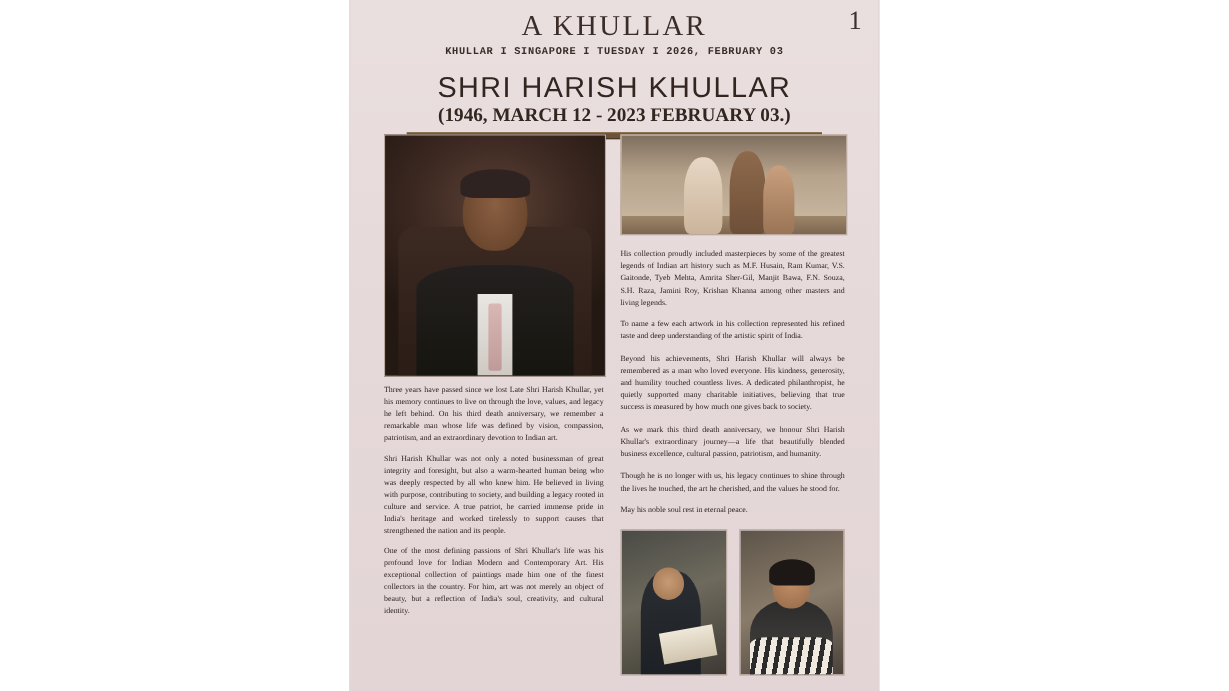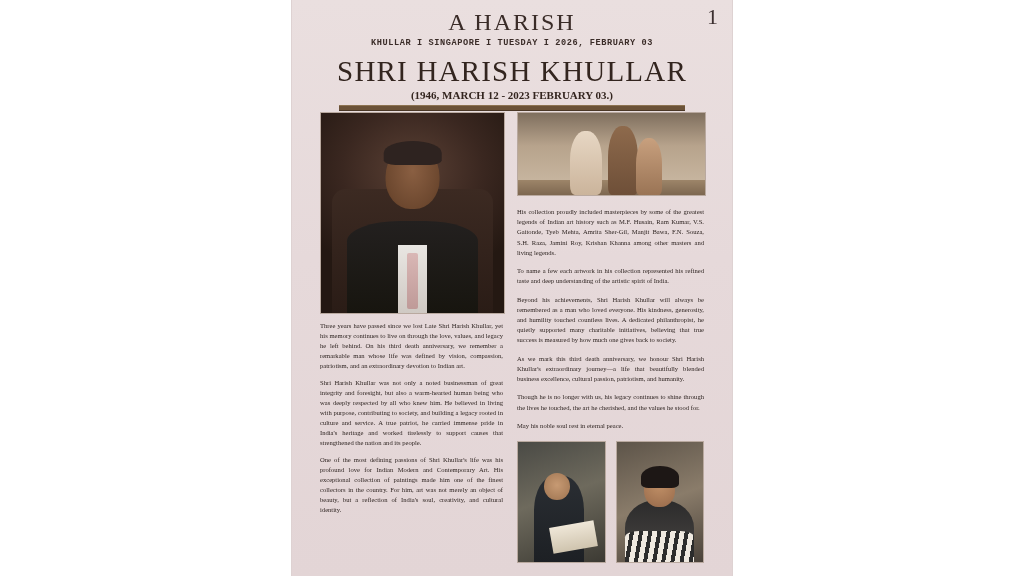--- a/index.html
+++ b/index.html
@@ -75,31 +75,31 @@
   .meta-line {
     font-family: Liberation Mono, monospace;
     font-size: 8.6px;
     letter-spacing: 0.6px;
     color: #3a2c28;
     margin-top: 3px;
     font-weight: bold;
   }
 
   .name-title {
-    font-family: Liberation Serif, serif;
-    font-size: 29px;
+    font-family: Liberation Sans, sans-serif;
+    font-size: 24px;
     letter-spacing: 1.2px;
     color: #33251f;
-    margin-top: 8px;
+    margin-top: 13px;
     line-height: 1.08;
   }
 
   .dates {
     font-family: "Liberation Serif", serif;
-    font-size: 11px;
+    font-size: 16px;
     font-weight: bold;
     color: #33251f;
     margin-top: 1px;
   }
 
   .rule-wrap {
     margin-top: 4px;
     display: flex;
     justify-content: center;
   }
@@ -300,21 +300,21 @@
 <body>
 
 <div id="page">
 
   <div class="poster">
     <div class="poster-inner">
 
       <div class="page-number">1</div>
 
       <div class="header">
-        <div class="tribute-title">A HARISH</div>
+        <div class="tribute-title">A KHULLAR</div>
         <div class="meta-line">KHULLAR I SINGAPORE I TUESDAY I 2026, FEBRUARY 03</div>
         <div class="name-title">SHRI HARISH KHULLAR</div>
         <div class="dates">(1946, MARCH 12 - 2023 FEBRUARY 03.)</div>
         <div class="rule-wrap">
           <div class="rule"></div>
         </div>
       </div>
 
       <div class="columns">
 

